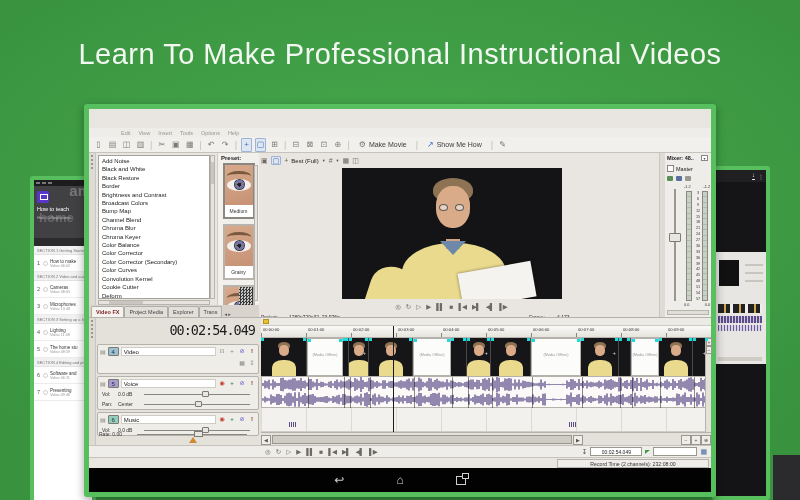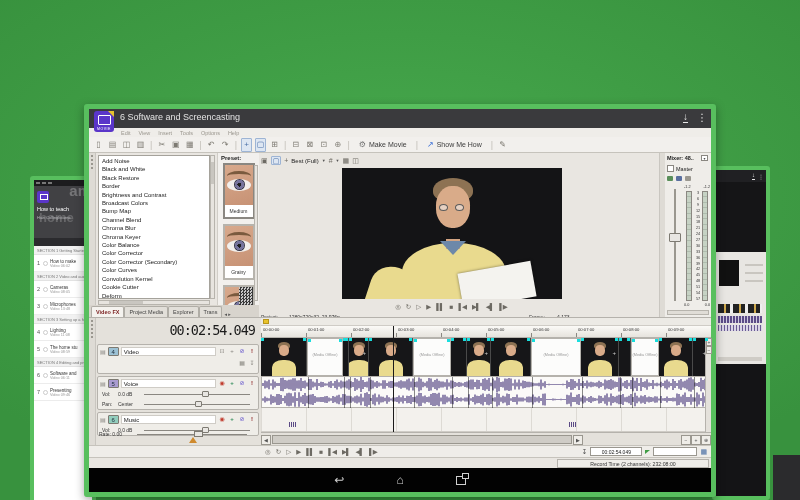--- a/index.html
+++ b/index.html
@@ -226,20 +226,21 @@
   .navbar{position:absolute;left:0;top:359px;width:622px;height:24px;background:#020202;display:flex;
     justify-content:center;align-items:center;gap:52px;}
   .nav-g{color:#cfcfcf;font-size:12px;line-height:14px;}
   .nav-rec{position:relative;width:10px;height:9px;border:1.5px solid #cfcfcf;}
   .nav-rec span{position:absolute;right:-4px;top:-4px;width:7px;height:6px;border:1.5px solid #cfcfcf;background:#020202;}
 </style>
 </head>
 <body>
 
 <div class="stage">
+  <div class="hero-title">Learn To Make Professional Instructional Videos</div>
 
   <div class="left-card">
     <div class="lc-chrome">
         <span></span>
         <span></span>
         <span></span>
       </div>
     <div class="lc-hero">
       <span class="lc-ghost1">am</span>
       <span class="lc-ghost2">home</span>
@@ -325,30 +326,20 @@
       <div class="rc-line" style="top:28px"></div>
       <div class="rc-thumbs"></div>
       <div class="rc-wave"></div>
       <div class="rc-wave2"></div>
       <div class="rc-status"></div>
     </div>
   </div>
   <div class="corner-dark"></div>
 
   <div class="window">
-    <div class="titlebar">
-      <div class="app-icon">
-        <span class="app-badge">MOVIE</span>
-      </div>
-      <div class="tb-title">6  Software and Screencasting</div>
-      <div class="tb-actions">
-        <span class="dl-icon">↓</span>
-        <span class="ovf-icon">⋮</span>
-      </div>
-    </div>
     <div class="menubar" id="menubar">
         <span>Edit</span>
         <span>View</span>
         <span>Insert</span>
         <span>Tools</span>
         <span>Options</span>
         <span>Help</span>
       </div>
     <div class="toolbar">
       <span id="toolbar-icons" style="display:flex;gap:3px;align-items:center;">

